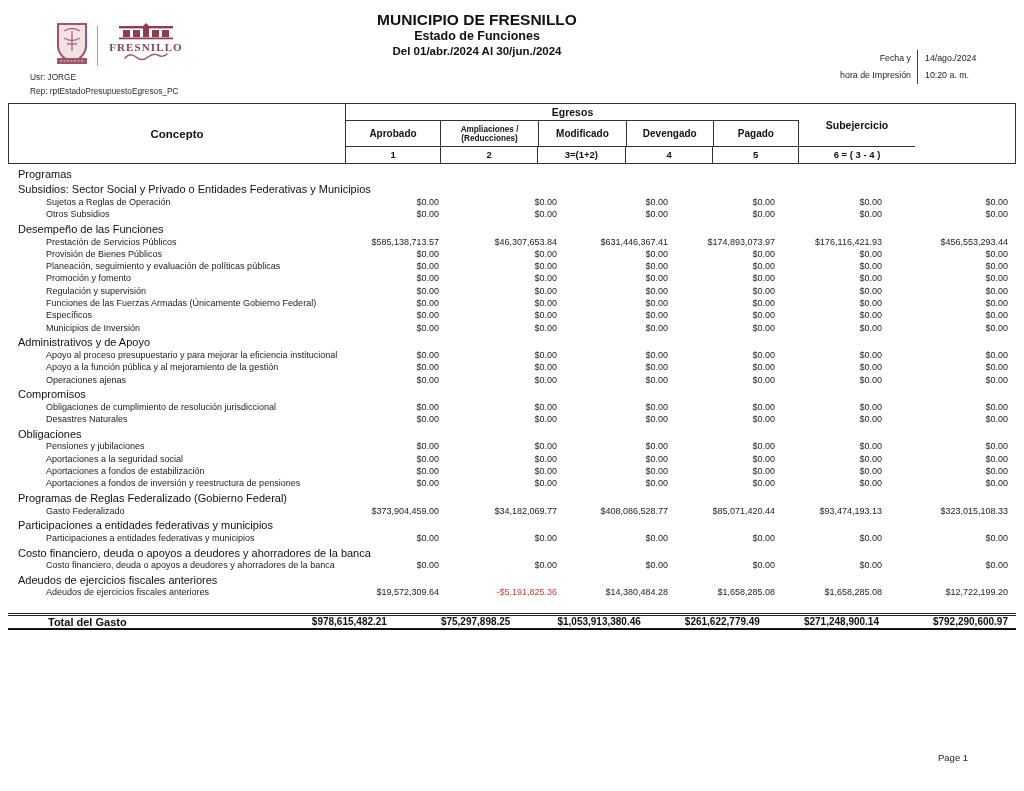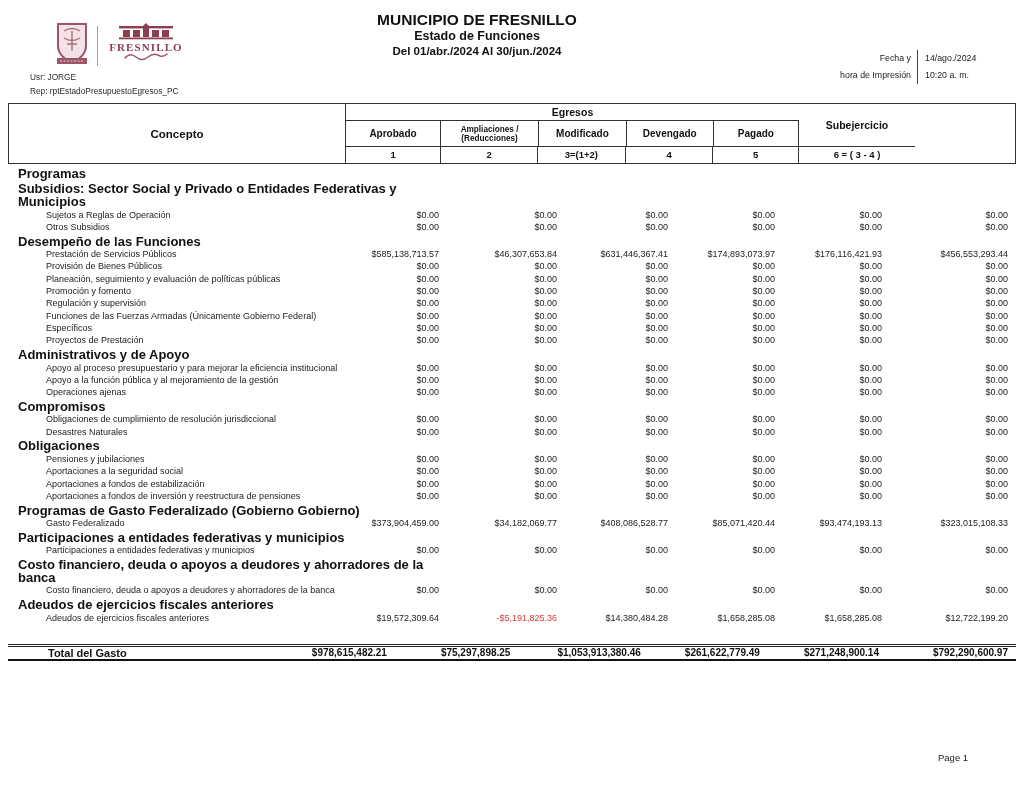--- a/index.html
+++ b/index.html
@@ -37,31 +37,31 @@
   .th-nums { display:flex; height:17px; }
   .th-num { display:flex; align-items:center; justify-content:center; font-size:9.5px; border-right:1px solid #333; }
   .w1{width:117px;} .w2{width:118px;} .w3{width:108px;} .w4{width:107px;} .w5{width:105px;}
   .th-subej { width:116px; display:flex; flex-direction:column; }
   .th-subej-title { height:44px; border-bottom:1px solid #333; display:flex; align-items:center; justify-content:center; font-size:10.5px; }
   .th-subej-num { height:17px; display:flex; align-items:center; justify-content:center; font-size:9.5px; }
 
   
   .table-body { position:absolute; left:8px; top:166px; width:1008px; }
   .trow { display:flex; align-items:flex-start; }
-  .trow.section { font-weight:bold; font-size:13px; line-height:12.6px; margin-top:2.4px; color:#111; }
+  .trow.section { font-weight:normal; font-size:11px; line-height:12.6px; margin-top:2.4px; color:#111; }
   .trow.section .concept { width:430px; padding-left:10px; }
   .trow.detail { font-size:9px; line-height:12.3px; color:#222; }
   .trow.detail .concept { width:337px; padding-left:38px; white-space:nowrap; overflow:visible; }
   .cell.val { text-align:right; white-space:nowrap; }
   .val.c0{width:117px; padding-right:23px;} .val.c1{width:118px; padding-right:23px;}
   .val.c2{width:108px; padding-right:20px;} .val.c3{width:107px; padding-right:20px;}
   .val.c4{width:105px; padding-right:18px;} .val.c5{width:116px; padding-right:8px;}
   .negative { color:#d43c3c; }
 
-  .total-row { display:flex; align-items:center; margin-top:20px; height:17px;
+  .total-row { display:flex; align-items:center; margin-top:14px; height:17px;
                border-top:3px double #222; border-bottom:2.6px solid #111;
                font-weight:bold; color:#111;gap:24px; }
   .total-row .concept { width:337px; padding-left:40px; font-size:11px; white-space:nowrap; }
   .total-row .cell.val { font-size:10px; }
 
   .page-num { position:absolute; left:938px; top:752px; font-size:9.5px; color:#222; }
 </style>
 </head>
 <body>
 
@@ -229,21 +229,21 @@
       <div class="trow detail">
         <div class="cell concept">Específicos</div>
         <div class="cell val c0">$0.00</div>
         <div class="cell val c1">$0.00</div>
         <div class="cell val c2">$0.00</div>
         <div class="cell val c3">$0.00</div>
         <div class="cell val c4">$0.00</div>
         <div class="cell val c5">$0.00</div>
       </div>
       <div class="trow detail">
-        <div class="cell concept">Proyectos de Prestación</div>
+        <div class="cell concept">Municipios de Inversión</div>
         <div class="cell val c0">$0.00</div>
         <div class="cell val c1">$0.00</div>
         <div class="cell val c2">$0.00</div>
         <div class="cell val c3">$0.00</div>
         <div class="cell val c4">$0.00</div>
         <div class="cell val c5">$0.00</div>
       </div>
       <div class="trow section">
         <div class="cell concept">Administrativos y de Apoyo</div>
       </div>
@@ -328,21 +328,21 @@
       <div class="trow detail">
         <div class="cell concept">Aportaciones a fondos de inversión y reestructura de pensiones</div>
         <div class="cell val c0">$0.00</div>
         <div class="cell val c1">$0.00</div>
         <div class="cell val c2">$0.00</div>
         <div class="cell val c3">$0.00</div>
         <div class="cell val c4">$0.00</div>
         <div class="cell val c5">$0.00</div>
       </div>
       <div class="trow section">
-        <div class="cell concept">Programas de Gasto Federalizado (Gobierno Gobierno)</div>
+        <div class="cell concept">Programas de Reglas Federalizado (Gobierno Federal)</div>
       </div>
       <div class="trow detail">
         <div class="cell concept">Gasto Federalizado</div>
         <div class="cell val c0">$373,904,459.00</div>
         <div class="cell val c1">$34,182,069.77</div>
         <div class="cell val c2">$408,086,528.77</div>
         <div class="cell val c3">$85,071,420.44</div>
         <div class="cell val c4">$93,474,193.13</div>
         <div class="cell val c5">$323,015,108.33</div>
       </div>

